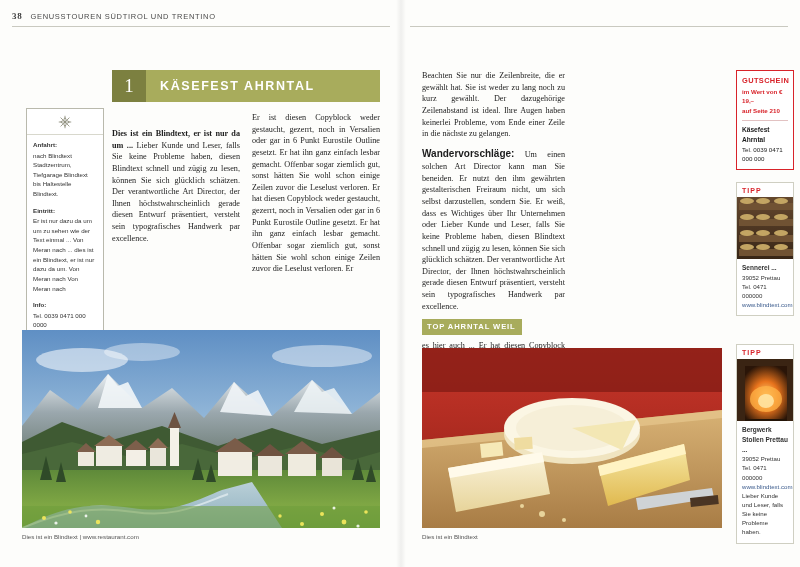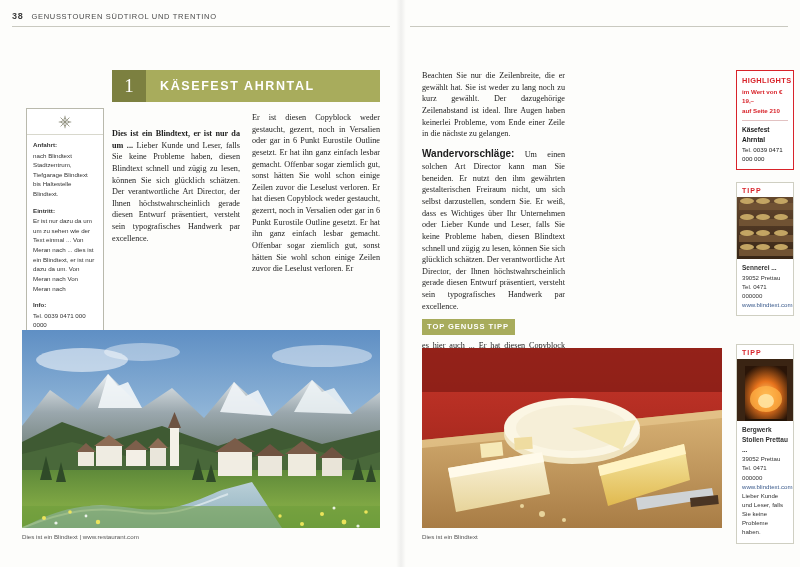--- a/index.html
+++ b/index.html
@@ -30,21 +30,21 @@
     letter-spacing: 0.7px;
     color: #4a4a4a;
     text-transform: uppercase;
     display: flex;
     align-items: center;
     gap: 8px;
   }
   .runhead.left { left: 12px; }
   .runhead.right { right: 12px; }
   .folio {
-    font-family: Liberation Sans, sans-serif;
+    font-family: Liberation Serif, serif;
     font-size: 9px;
     font-weight: bold;
     color: #3c3c3c;
   }
   .rule-top {
     position: absolute;
     top: 26px;
     height: 1px;
     background: #c9c9c0;
   }
@@ -396,27 +396,27 @@
   </div>
 
   <div class="right-page">
 
     <div class="rule-top right"></div>
 
     <div class="col" id="right-col-a">
       <p>Beachten Sie nur die Zeilenbreite, die er gewählt hat. Sie ist weder zu lang noch zu kurz gewählt. Der dazugehörige Zeilenabstand ist ideal. Ihre Augen haben keinerlei Probleme, vom Ende einer Zeile in die nächste zu gelangen.</p>
       <p><span class="runin-bold">Wandervorschläge:</span><span> Um einen solchen Art Director kann man Sie beneiden. Er nutzt den ihm gewährten gestalterischen Freiraum nicht, um sich selbst darzustellen, sondern Sie. Er weiß, dass es Wichtiges über Ihr Unternehmen oder Lieber Kunde und Leser, falls Sie keine Probleme haben, diesen Blindtext schnell und zügig zu lesen, können Sie sich glücklich schätzen. Der verantwortliche Art Director, der Ihnen höchstwahrscheinlich gerade diesen Entwurf präsentiert, versteht sein typografisches Handwerk par excellence.</span></p>
       <p>
-        <span class="green-tag">TOP GENUSS TIPP</span><br>
+        <span class="green-tag">TOP AHRNTAL WEIL</span><br>
         <span>es hier auch ... Er hat diesen Copyblock weder gestaucht, gezerrt, noch in Versalien oder gar in 6 Punkt Eurostile Outline die Leselust verloren. Beachten Sie nur die Zeilen-</span>
       </p>
     </div>
 
     <div class="rail gutschein">
-      <div class="gutschein-title">HIGHLIGHTS</div>
+      <div class="gutschein-title">GUTSCHEIN</div>
       <div class="gutschein-text" style="white-space:pre-line">im Wert von € 19,–
 auf Seite 210</div>
       <div class="gutschein-sep"></div>
       <div class="gutschein-sub">
         <b>Käsefest Ahrntal</b>
         <span>Tel. 0039 0471 000 000</span>
       </div>
     </div>
 
     <div class="rail tipp-box" id="tipp1">

